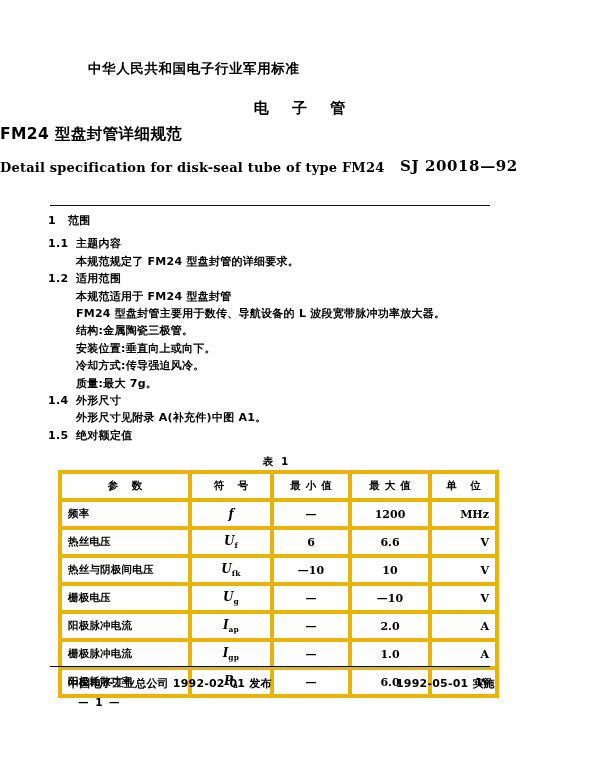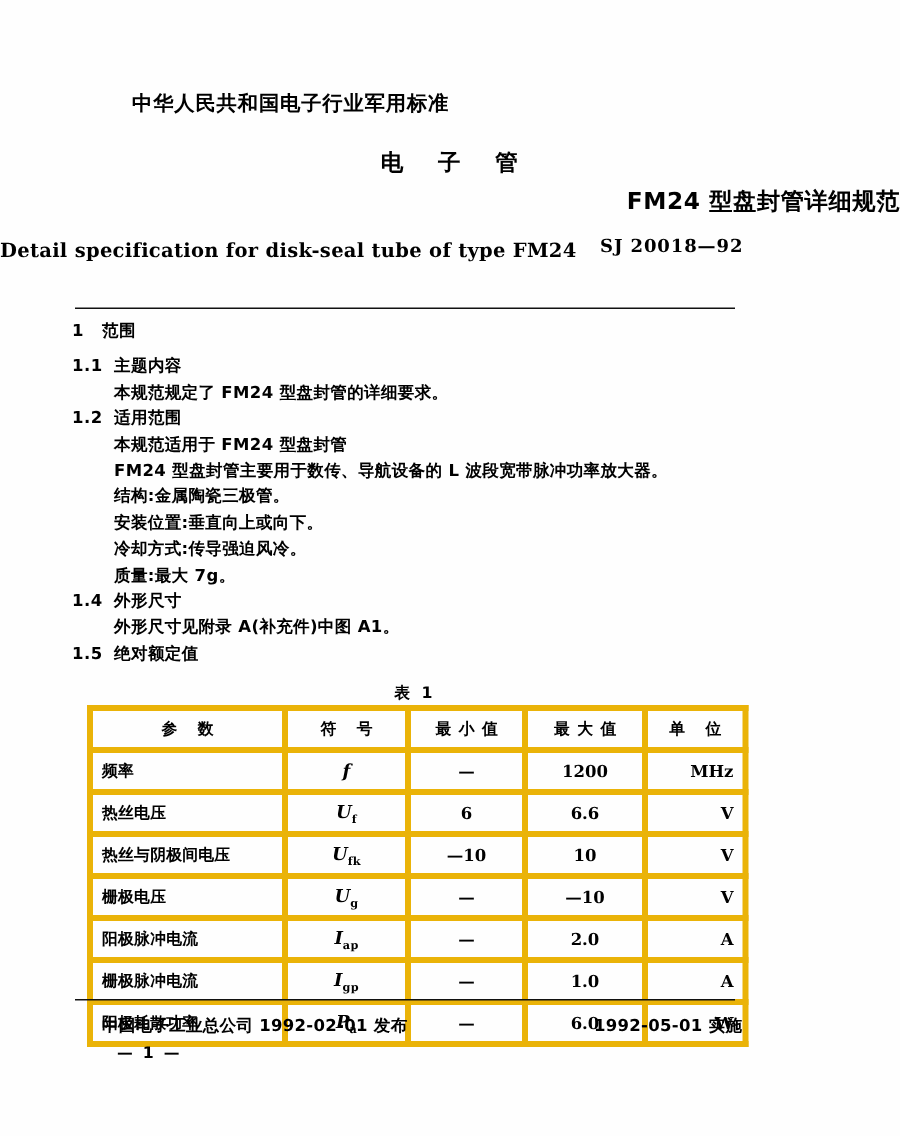--- a/index.html
+++ b/index.html
@@ -42,41 +42,41 @@
     text-align: center;
     font-size: 15px;
     font-weight: bold;
     letter-spacing: 9px;
     padding-left: 8px;
   }
   .doc-title-2 {
     position: absolute;
     left: 0; right: 0;
     top: 124px;
-    text-align: right;
+    text-align: left;
     font-size: 15.5px;
     font-weight: bold;
     letter-spacing: 0.4px;
   }
   .doc-title-en {
     position: absolute;
     left: 0; right: 0;
     top: 160px;
     text-align: left;
     font-family: "DejaVu Serif", "Liberation Serif", serif;
     font-size: 13px;
     font-weight: bold;
     letter-spacing: 0.2px;
   }
   .std-number {
     position: absolute;
     left: 400px;
     top: 157px;
     font-family: "DejaVu Serif", "Liberation Serif", serif;
-    font-size: 12px;
+    font-size: 15px;
     font-weight: bold;
     letter-spacing: 0.6px;
     white-space: nowrap;
   }
 
   .rule-top {
     position: absolute;
     left: 50px;
     top: 205px;
     width: 440px;

